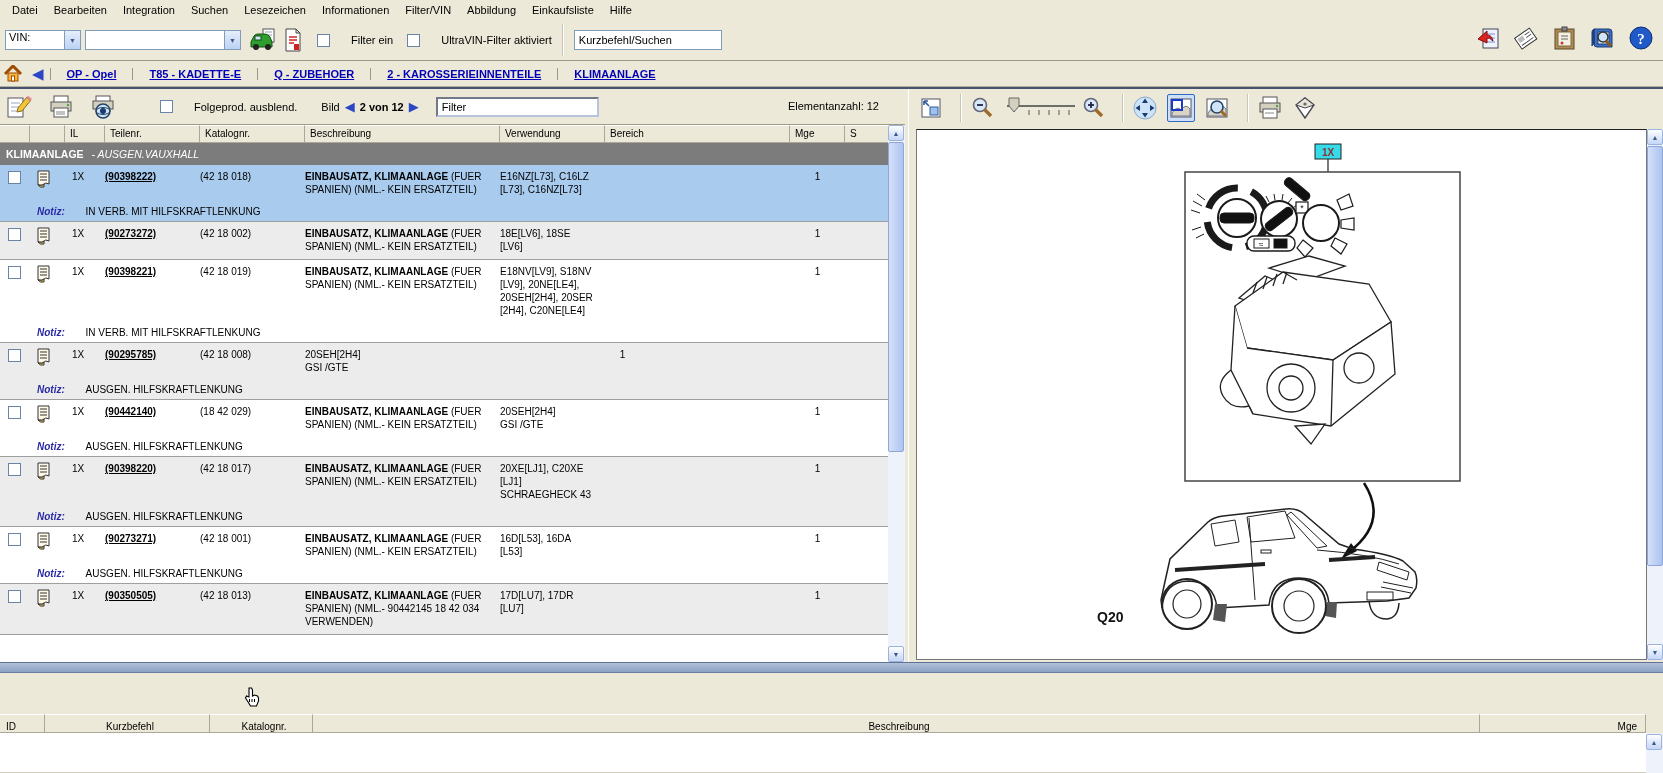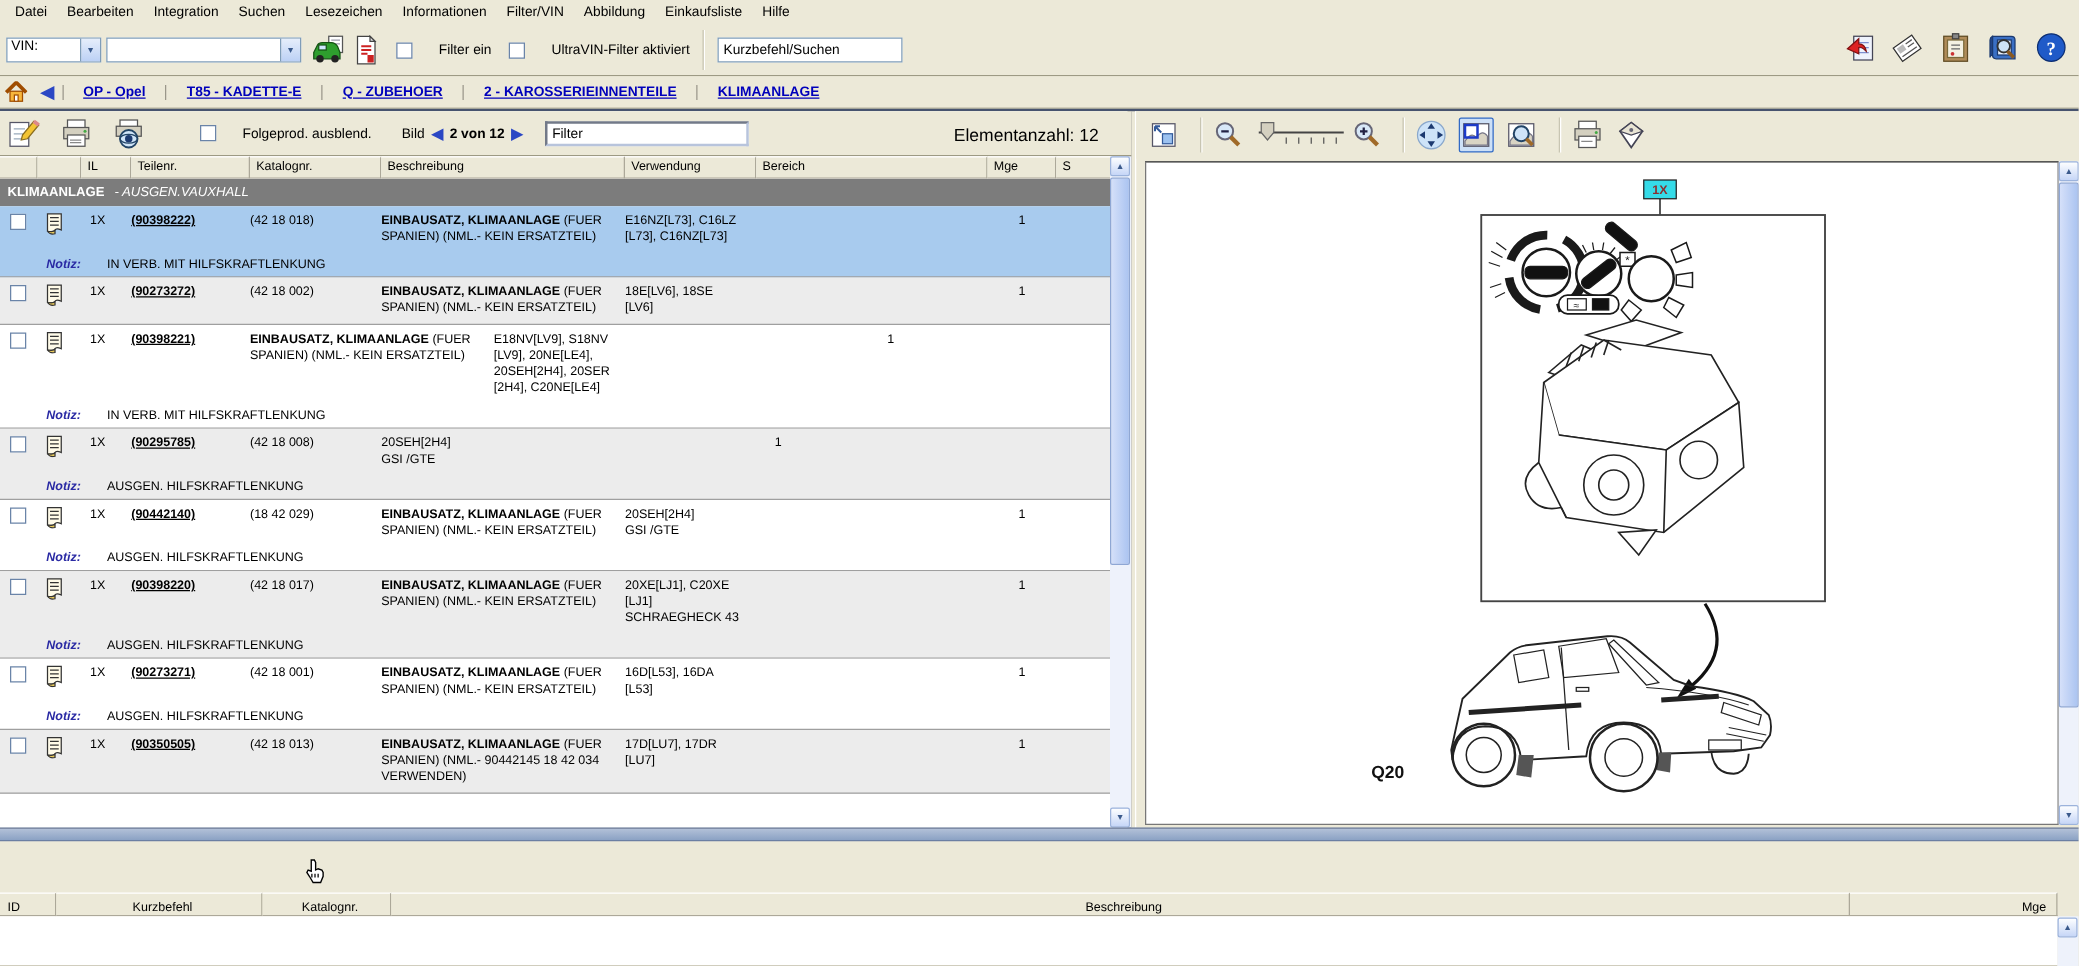--- a/index.html
+++ b/index.html
@@ -28,21 +28,21 @@
 
   
   .main { position:absolute; left:0; top:87px; width:1663px; height:575px; border-top:2px solid #47536e; }
   .lpanel { position:absolute; left:0; top:0; width:905px; height:573px; background:#fff; border-right:3px solid #404040; }
   .rpanel { position:absolute; left:908px; top:0; width:755px; height:573px; background:#ece9d8; border-left:1px solid #fff; }
 
   
   .lp-toolbar { position:absolute; left:0; top:0; width:905px; height:36px; background:#ece9d8; border-bottom:1px solid #9d9a84; display:flex; align-items:center; padding-left:6px; }
   .lp-toolbar .ic { margin-right:16px; }
   .navarrow { color:#2b47c4; font-size:13px; line-height:1; padding:0 5px; }
-  .elemcount { position:absolute; right:26px; top:11px; font-size:14px; }
+  .elemcount { position:absolute; right:26px; top:11px; font-size:11px; }
 
   
   .lp-header { position:absolute; left:0; top:36px; width:888px; height:18px; display:flex; font-size:10px; }
   .lp-header span { background:#ece9d8; border-right:1px solid #aca899; border-bottom:1px solid #aca899; border-top:1px solid #fff; padding:2px 0 0 5px; overflow:hidden; white-space:nowrap; }
   .lp-header span:nth-of-type(1){width:30px}
   .lp-header span:nth-of-type(2){width:35px}
   .lp-header span:nth-of-type(3){width:40px}
   .lp-header span:nth-of-type(4){width:95px}
   .lp-header span:nth-of-type(5){width:105px}
   .lp-header span:nth-of-type(6){width:195px}
@@ -361,20 +361,21 @@
                 <svg width="15" height="18" viewBox="0 0 15 18">
                   <path d="M2 1 L13 1 L13 14 Q9 12 8 14 Q7 16 2 15 Z" fill="#fffbe8" stroke="#333"></path>
                   <path d="M2 15 Q7 16 8 14 L8 17 Q4 18 2 15" fill="#e8c95a" stroke="#333"></path>
                   <line x1="4" y1="4" x2="11" y2="4" stroke="#333"></line>
                   <line x1="4" y1="7" x2="11" y2="7" stroke="#333"></line>
                   <line x1="4" y1="10" x2="11" y2="10" stroke="#333"></line>
                 </svg>
               </span>
               <span class="c-il">1X</span>
               <span class="c-part">(90398221)</span>
+              <span class="c-kat">(42 18 019)</span>
               <span class="c-desc"><b>EINBAUSATZ, KLIMAANLAGE</b><span> (FUER SPANIEN) (NML.- KEIN ERSATZTEIL)</span></span>
               <span class="c-verw">E18NV[LV9], S18NV
 [LV9], 20NE[LE4],
 20SEH[2H4], 20SER
 [2H4], C20NE[LE4]</span>
               <span class="c-ber"></span>
               <span class="c-mge">1</span>
               <span class="c-s"></span>
             </div>
             <div class="notiz">

